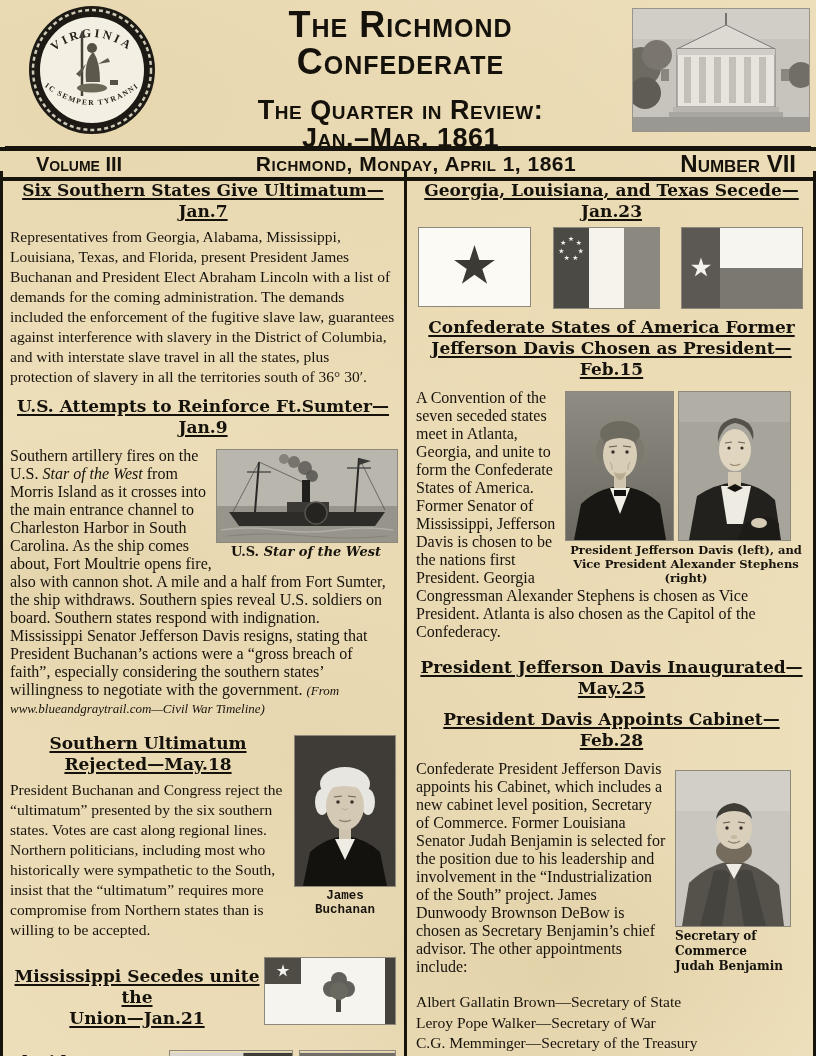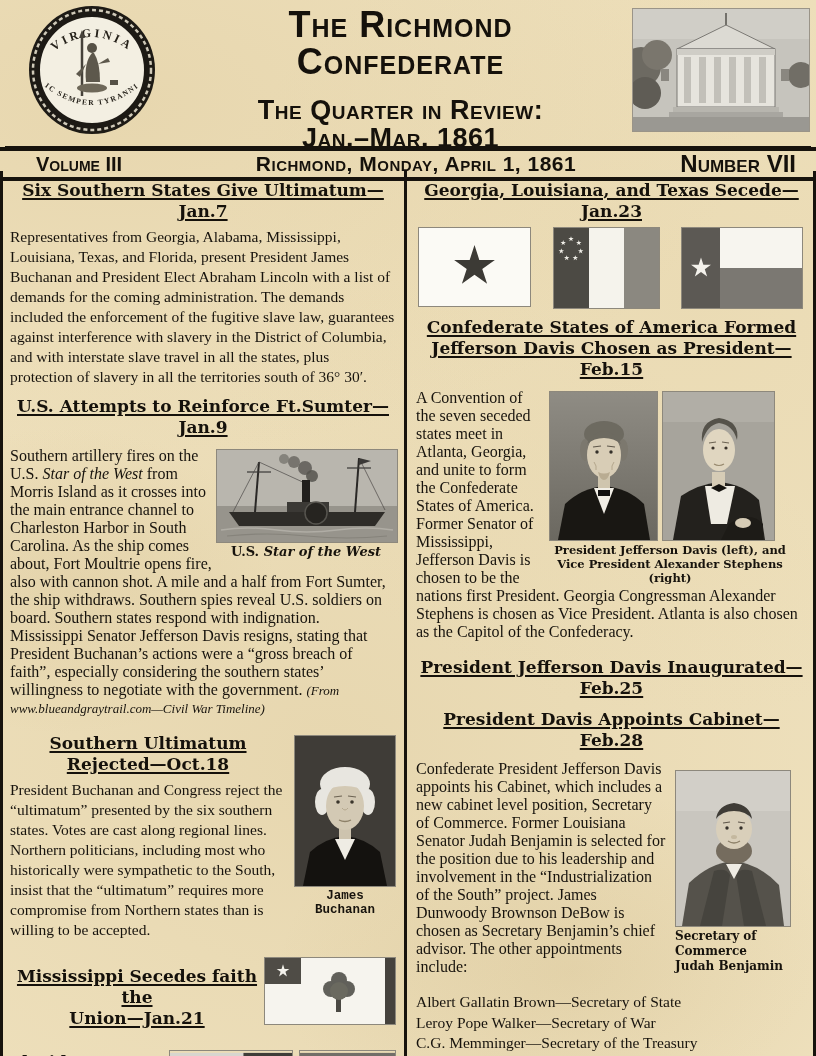--- a/index.html
+++ b/index.html
@@ -54,21 +54,21 @@
   
   .ship-fig{width:180px;margin:2px 0 2px 0;}
   .ship-fig figcaption{font-size:13px;margin-top:1px;}
   .buch-fig{width:102px;margin:2px 0 2px 8px;}
   .buch-fig figcaption{font-size:12.5px;margin-top:2px;font-family:Liberation Mono, monospace;}
   .row-flex{display:flex;align-items:flex-start;}
   .ms-head{flex:1;padding-top:10px;}
   .fa-sec{margin-top:16px;display:flex;gap:6px;align-items:flex-start;}
   .fa-head{width:160px;text-align:left;margin:2px 0 0;}
   .flags-row{display:flex;justify-content:space-between;align-items:flex-start;margin:2px 4px 8px 2px;}
-  .duo-fig{width:242px;margin:2px 16px 2px 8px;}
+  .duo-fig{width:242px;margin:2px 0 2px 8px;}
   .duo-photos{display:flex;gap:4px;}
   .duo-fig figcaption{font-size:11.5px;line-height:14px;margin-top:2px;}
   .benj-fig{width:132px;margin:10px 0 2px 8px;text-align:left;}
   .benj-fig figcaption{font-size:12px;line-height:15px;margin-top:2px;}
   .cabinet-list{clear:right;font-size:15.5px;line-height:20.5px;margin:2px 0 10px;font-family:Liberation Serif, serif;}
   .photo{display:block;}
 </style>
 </head>
 <body>
 
@@ -212,28 +212,28 @@
             <circle cx="57" cy="66" r="1.8" fill="#3a352c"></circle>
             <path d="M39,61 L47,60" stroke="#6b6252" stroke-width="1.2"></path>
             <path d="M53,60 L61,61" stroke="#6b6252" stroke-width="1.2"></path>
             <path d="M44,84 Q50,87 56,84" stroke="#8d8068" stroke-width="1.3" fill="none"></path>
             <path d="M47,72 Q50,76 53,72" stroke="#b5a88e" stroke-width="1" fill="none"></path>
           </svg>
           <figcaption>James Buchanan</figcaption>
         </figure>
         <div class="headline" style="margin-top:10px">
           <span>Southern Ultimatum</span><br>
-          <span>Rejected—Oct.18</span>
+          <span>Rejected—May.18</span>
         </div>
         <p class="body-text">President Buchanan and Congress reject the “ultimatum” presented by the six southern states. Votes are cast along regional lines. Northern politicians, including most who historically were sympathetic to the South, insist that the “ultimatum” requires more compromise from Northern states than is willing to be accepted.</p>
       </section>
 
       <section style="clear:both" class="row-flex">
         <div class="headline ms-head">
-          <span>Mississippi Secedes faith the</span><br>
+          <span>Mississippi Secedes unite the</span><br>
           <span>Union—Jan.21</span>
         </div>
         <svg class="flag" width="130" height="66" viewBox="0 0 130 66" style="margin-top:8px">
           <rect width="130" height="66" fill="#f6f4ee"></rect>
           <rect x="120" width="10" height="66" fill="#45423d"></rect>
           <rect width="36" height="26" fill="#4f4c46"></rect>
           <use href="#star" x="11" y="6" width="14" height="14" fill="#f4f2ec"></use>
           <rect x="71" y="40" width="5" height="14" fill="#4a4843"></rect>
           <circle cx="74" cy="22" r="8" fill="#61605a"></circle>
           <circle cx="66" cy="31" r="8" fill="#61605a"></circle>
@@ -316,21 +316,21 @@
             <rect width="38" height="80" fill="#5c5954"></rect>
             <rect x="38" width="82" height="40" fill="#f7f5ef"></rect>
             <rect x="38" y="40" width="82" height="40" fill="#7b7872"></rect>
             <use href="#star" x="8" y="29" width="22" height="22" fill="#f4f2ec"></use>
           </svg>
         </div>
       </section>
 
       <section>
         <div class="headline">
-          <span>Confederate States of America Formed</span><br>
+          <span>Confederate States of America Former</span><br>
           <span>Jefferson Davis Chosen as President—Feb.15</span>
         </div>
         <p class="body-text">
           </p><figure class="fig-right duo-fig">
             <div class="duo-photos">
               <svg class="photo" width="107" height="148" viewBox="0 0 107 148" style="border:1px solid #8d887c">
                 <defs>
                   <linearGradient id="dbg" x1="0" y1="0" x2="0" y2="1">
                   <stop offset="0" stop-color="#8f8c84"></stop>
                     <stop offset="1" stop-color="#6b6860"></stop>
@@ -376,21 +376,21 @@
             <figcaption>
               <span>President Jefferson Davis (left), and</span><br>
               <span>Vice President Alexander Stephens (right)</span>
             </figcaption>
           </figure>
           <span>A Convention of the seven seceded states meet in Atlanta, Georgia, and unite to form the Confederate States of America. Former Senator of Mississippi, Jefferson Davis is chosen to be the nations first President. Georgia Congressman Alexander Stephens is chosen as Vice President. Atlanta is also chosen as the Capitol of the Confederacy.</span>
         <p></p>
       </section>
 
       <section style="clear:both">
-        <div class="headline" style="margin-top:12px">President Jefferson Davis Inaugurated— Feb.25</div>
+        <div class="headline" style="margin-top:12px">President Jefferson Davis Inaugurated— May.25</div>
       </section>
 
       <section>
         <div class="headline" style="margin-top:10px">President Davis Appoints Cabinet—Feb.28</div>
         <p class="body-text">
           </p><figure class="fig-right benj-fig">
             <svg class="photo" width="114" height="155" viewBox="0 0 114 155" style="border:1px solid #8d887c">
               <rect width="114" height="155" fill="#c9c6bf"></rect>
               <rect width="114" height="40" fill="#d2cfc8"></rect>
               <path d="M6,155 L13,112 Q34,92 57,90 Q82,92 103,114 L108,155 Z" fill="#55524b"></path>

